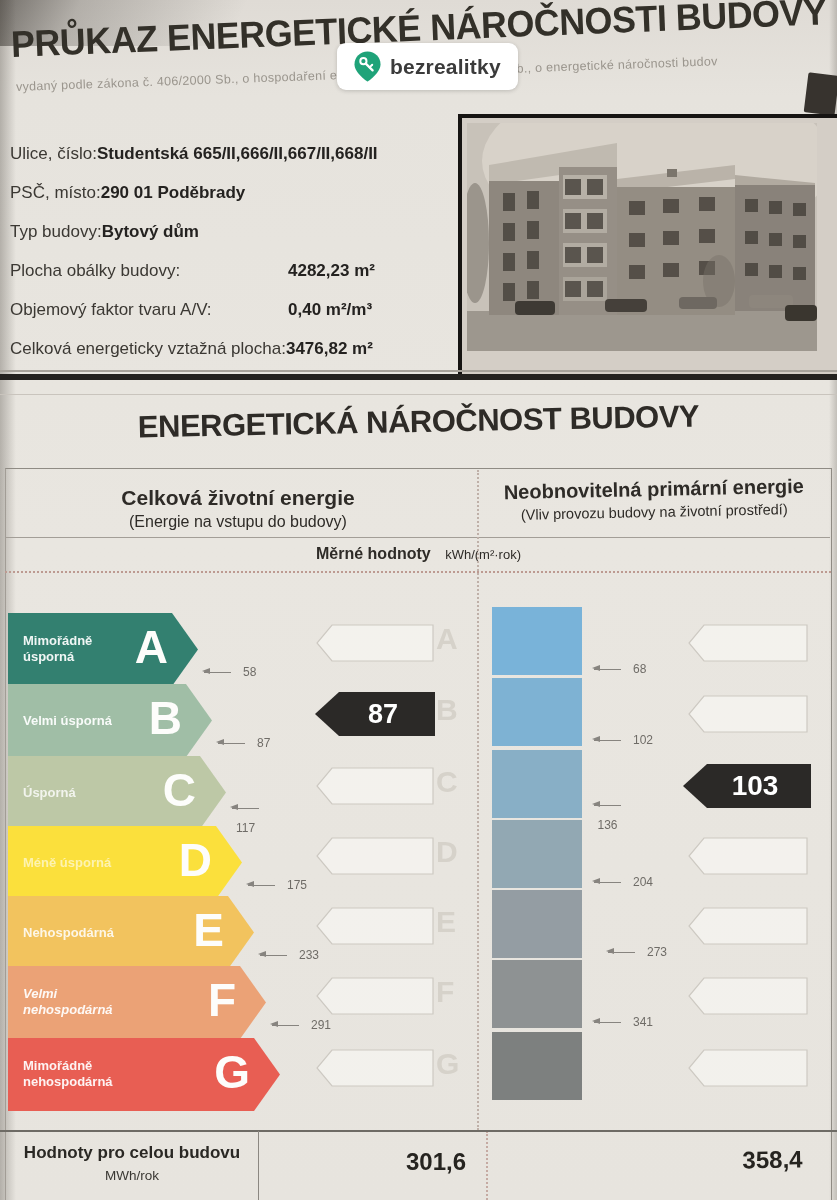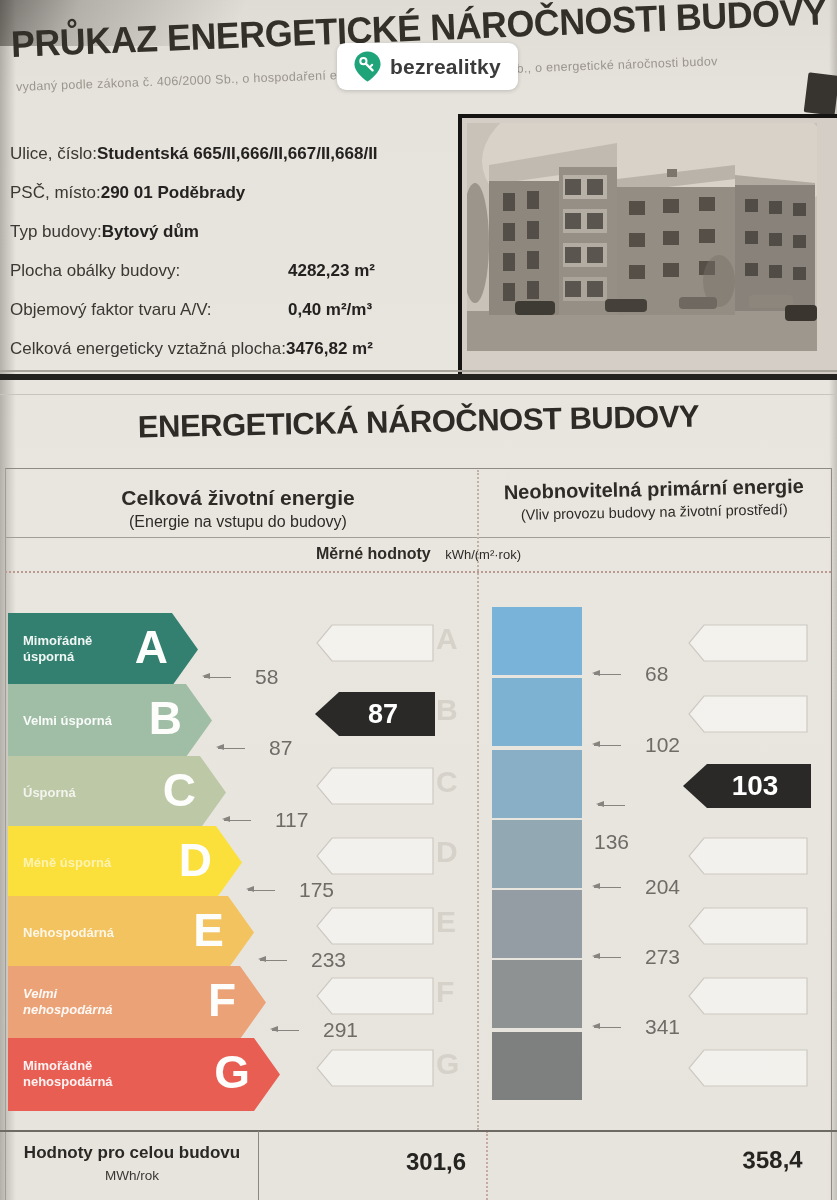--- a/index.html
+++ b/index.html
@@ -59,21 +59,21 @@
   .dashed-v{position:absolute;left:477px;top:470px;height:660px;border-left:2px dotted #bfb0a8;}
   .dashed-v2{position:absolute;left:486px;top:1131px;height:69px;border-left:2px dotted #c5aaa2;}
   
   .chart{position:absolute;left:0;top:573px;width:837px;height:558px;}
   .garrow{position:absolute;height:73px;
     clip-path:polygon(0 0,calc(100% - 26px) 0,100% 50%,calc(100% - 26px) 100%,0 100%);}
   .glabel{position:absolute;left:15px;top:50%;transform:translateY(-50%);width:112px;
     font-size:13px;font-weight:bold;line-height:1.3;}
   .gletter{position:absolute;right:30px;top:50%;transform:translateY(-55%);
     font-size:46px;font-weight:bold;color:#fdfdfb;}
-  .tick{position:absolute;display:flex;align-items:center;gap:24px;font-size:21px;color:#6f6c67;}
+  .tick{position:absolute;display:flex;align-items:center;gap:12px;font-size:12px;color:#6f6c67;}
   .tick-line{width:27px;height:0;border-top:1.7px solid #87847f;position:relative;}
   .tick-line::before{content:"";position:absolute;left:-2px;top:-4.7px;border-style:solid;
     border-width:3.8px 8px 3.8px 0;border-color:transparent #87847f transparent transparent;}
   .ghost{position:absolute;}
   .ghost-letter{position:absolute;font-size:30px;font-weight:bold;color:#d6d2ca;}
   .bsq{position:absolute;left:492px;width:90px;height:68px;}
   .marker{position:absolute;height:44px;background:#2b2927;color:#fff;display:flex;align-items:center;justify-content:center;
     clip-path:polygon(0 50%,24px 0,100% 0,100% 100%,24px 100%);font-weight:bold;}
   .marker .mval{margin-left:16px;}
   
@@ -265,21 +265,21 @@
         <span class="tick-line"></span>
         <span>102</span>
       </div>
       <div class="ghost" style="left: 688px; top: 122px;"><svg width="120" height="38" viewBox="0 0 120 38">
           <path d="M16 1 H 119 V 37 H 16 L 1 19 Z" fill="rgba(252,251,248,0.55)" stroke="#cdc9c2" stroke-width="1.2"></path>
         </svg></div>
       <div class="garrow" style="left: 8px; top: 183px; width: 218px; background: rgb(189, 200, 166);">
         <span class="glabel" style="color: rgba(255, 255, 255, 0.8);">Úsporná</span>
         <span class="gletter">C</span>
       </div>
-      <div class="tick" style="left: 224px; top: 235px;">
+      <div class="tick" style="left: 232px; top: 235px; flex-direction: column;">
         <span class="tick-line"></span>
         <span>117</span>
       </div>
       <div class="ghost" style="left: 316px; top: 194px;"><svg width="118" height="38" viewBox="0 0 118 38">
           <path d="M16 1 H 117 V 37 H 16 L 1 19 Z" fill="rgba(252,251,248,0.55)" stroke="#cdc9c2" stroke-width="1.2"></path>
         </svg></div>
       <div class="ghost-letter" style="left: 436px; top: 192px;">C</div>
       <div class="bsq" style="top: 177px; background: rgb(136, 175, 198);"></div>
       <div class="tick" style="left: 594px; top: 232px; flex-direction: column;">
         <span class="tick-line"></span>
@@ -311,21 +311,21 @@
       </div>
       <div class="tick" style="left: 260px; top: 375px;">
         <span class="tick-line"></span>
         <span>233</span>
       </div>
       <div class="ghost" style="left: 316px; top: 334px;"><svg width="118" height="38" viewBox="0 0 118 38">
           <path d="M16 1 H 117 V 37 H 16 L 1 19 Z" fill="rgba(252,251,248,0.55)" stroke="#cdc9c2" stroke-width="1.2"></path>
         </svg></div>
       <div class="ghost-letter" style="left: 436px; top: 332px;">E</div>
       <div class="bsq" style="top: 317px; background: rgb(148, 157, 163);"></div>
-      <div class="tick" style="left: 594px; top: 372px;">
+      <div class="tick" style="left: 608px; top: 372px;">
         <span class="tick-line"></span>
         <span>273</span>
       </div>
       <div class="ghost" style="left: 688px; top: 334px;"><svg width="120" height="38" viewBox="0 0 120 38">
           <path d="M16 1 H 119 V 37 H 16 L 1 19 Z" fill="rgba(252,251,248,0.55)" stroke="#cdc9c2" stroke-width="1.2"></path>
         </svg></div>
       <div class="garrow" style="left: 8px; top: 393px; width: 258px; background: rgb(235, 162, 118);">
         <span class="glabel" style="color: rgba(255, 255, 255, 0.93); font-style: italic;">Velmi nehospodárná</span>
         <span class="gletter">F</span>
       </div>

